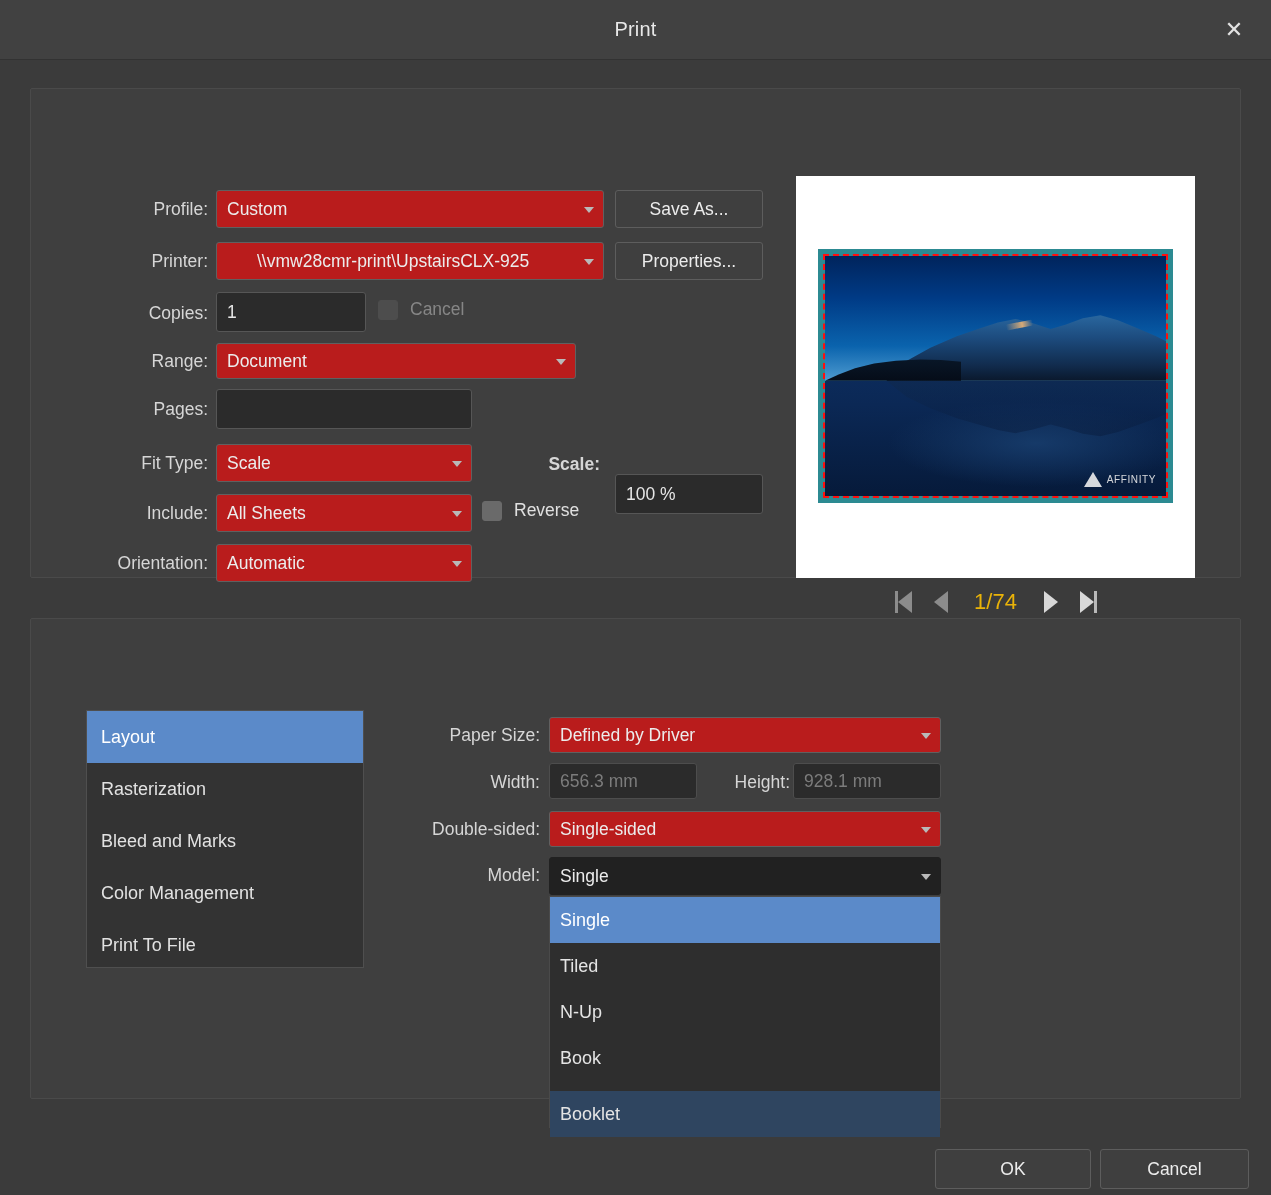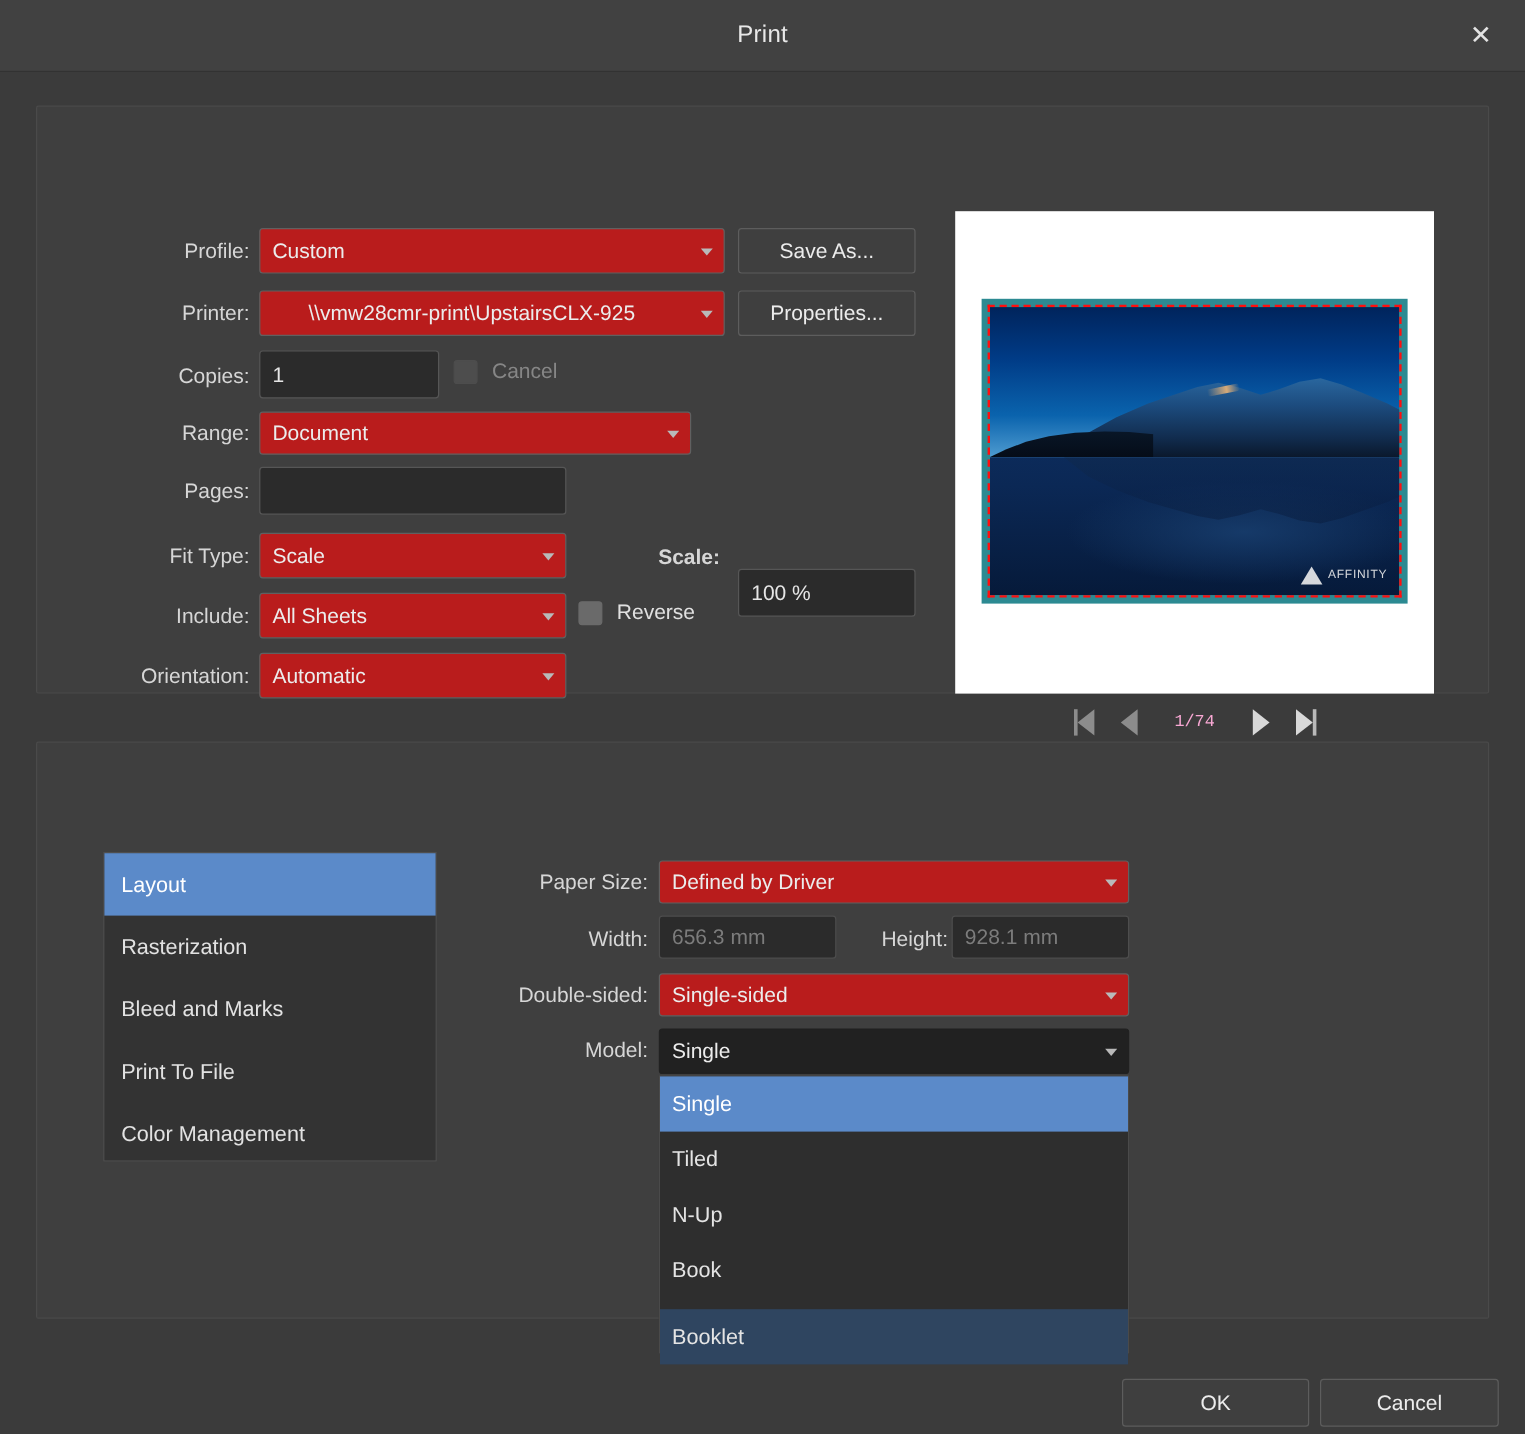--- a/index.html
+++ b/index.html
@@ -184,21 +184,21 @@
   .pager {
     position: absolute; left: 796px; top: 520px; width: 399px; height: 44px;
     display: flex; align-items: center; justify-content: center; gap: 22px;
   }
   .pg-btn { display: flex; align-items: center; cursor: pointer; }
   .tri-l { width:0;height:0;border-top:11px solid transparent;border-bottom:11px solid transparent;border-right:14px solid #b9b9b9; }
   .tri-r { width:0;height:0;border-top:11px solid transparent;border-bottom:11px solid transparent;border-left:14px solid #d8d8d8; }
   .tri-l.dim { border-right-color:#8c8c8c; }
   .bar { width: 3px; height: 22px; background: #b9b9b9; }
   .bar.dim { background:#8c8c8c; }
-  .pg-label { color:#f9a8d4; font-size:14px; min-width:52px; text-align:center;font-family:Liberation Mono, monospace; }
+  .pg-label { color:#eab308; font-size:22px; min-width:52px; text-align:center; }
 
   
   .sidebar {
     position: absolute; left: 86px; top: 650px;
     width: 278px; height: 258px;
     background: #333333; border: 1px solid #4f4f4f;
   }
   .side-item {
     height: 52px; display: flex; align-items: center;
     padding-left: 14px; color: #e2e2e2; font-size: 18px;
@@ -349,24 +349,24 @@
       <div class="side-item selected">
         <span>Layout</span>
       </div>
       <div class="side-item">
         <span>Rasterization</span>
       </div>
       <div class="side-item">
         <span>Bleed and Marks</span>
       </div>
       <div class="side-item">
+        <span>Color Management</span>
+      </div>
+      <div class="side-item">
         <span>Print To File</span>
-      </div>
-      <div class="side-item">
-        <span>Color Management</span>
       </div>
     </div>
 
     <div class="lbl" style="left:390px; top:665px; width:150px;">Paper Size:</div>
     <div class="combo" style="left:549px; top:657px; width:392px; height:36px;">
       <span>Defined by Driver</span>
       <span class="caret"></span>
     </div>
 
     <div class="lbl" style="left:390px; top:712px; width:150px;">Width:</div>

